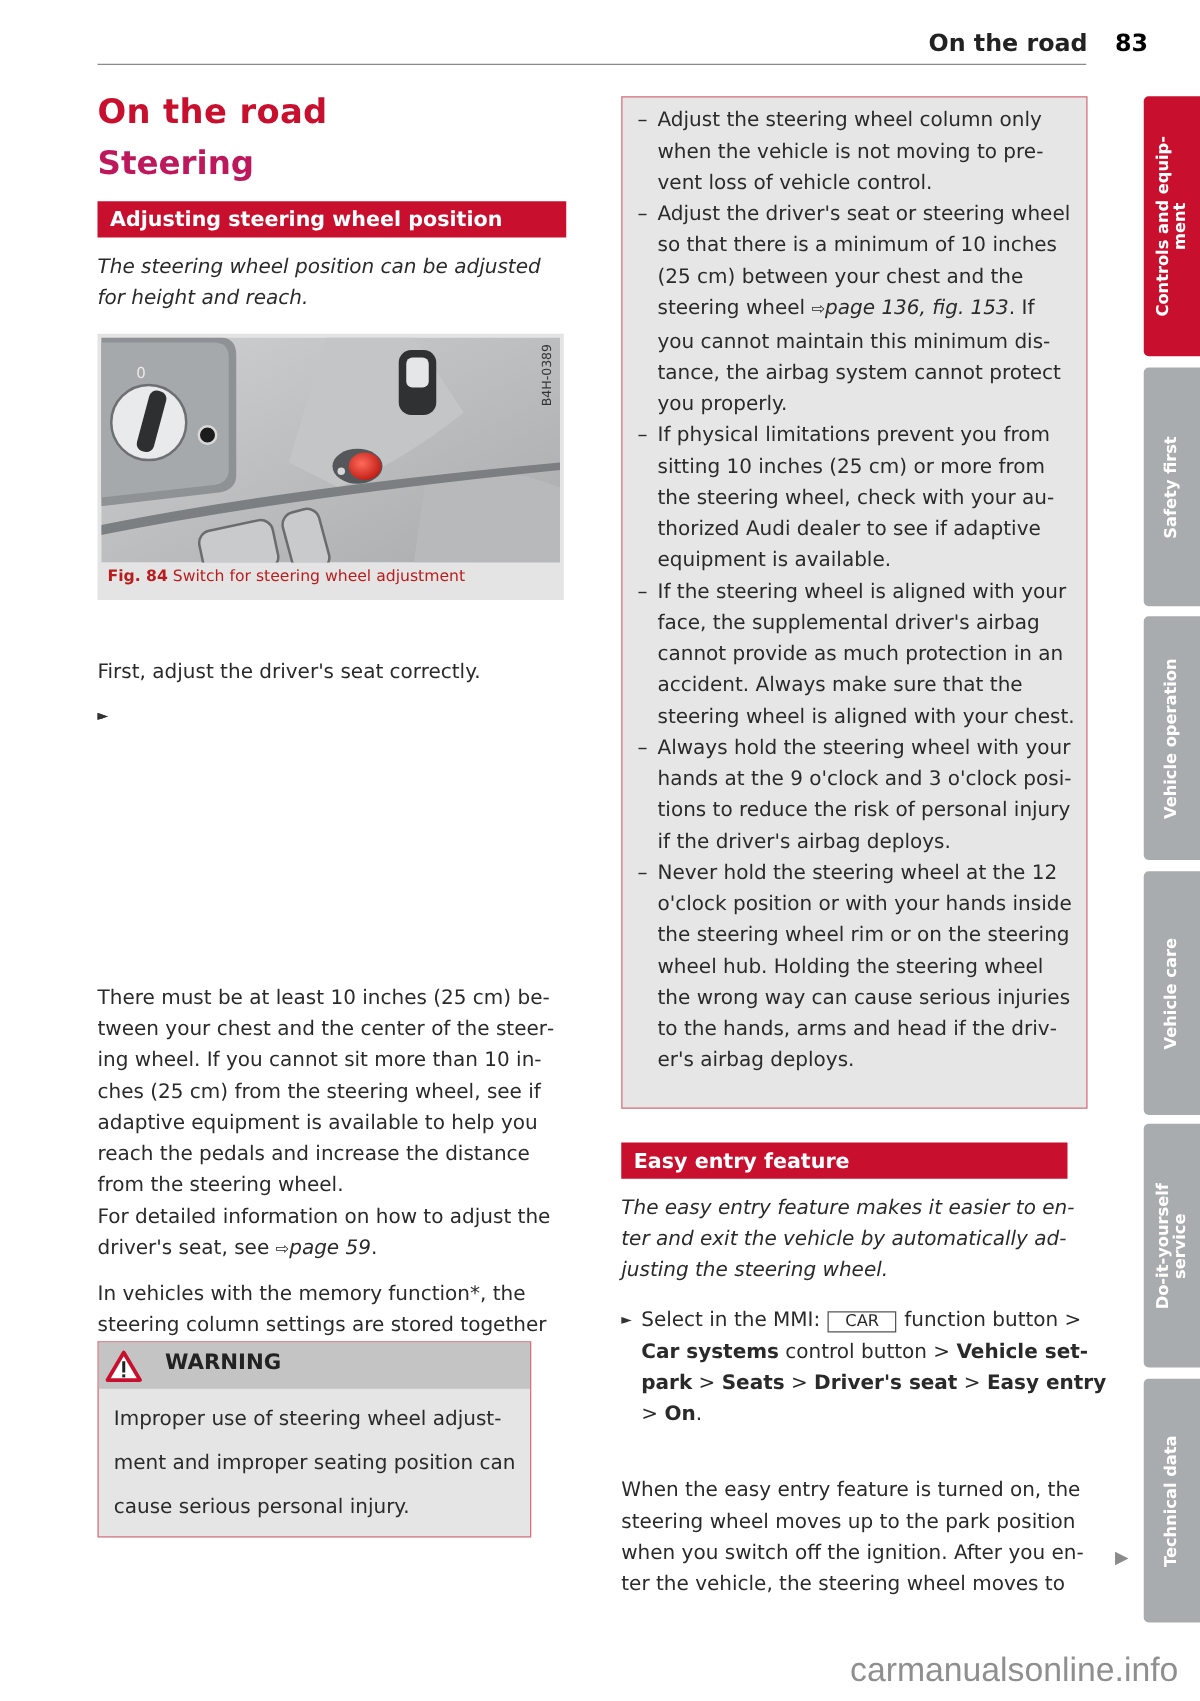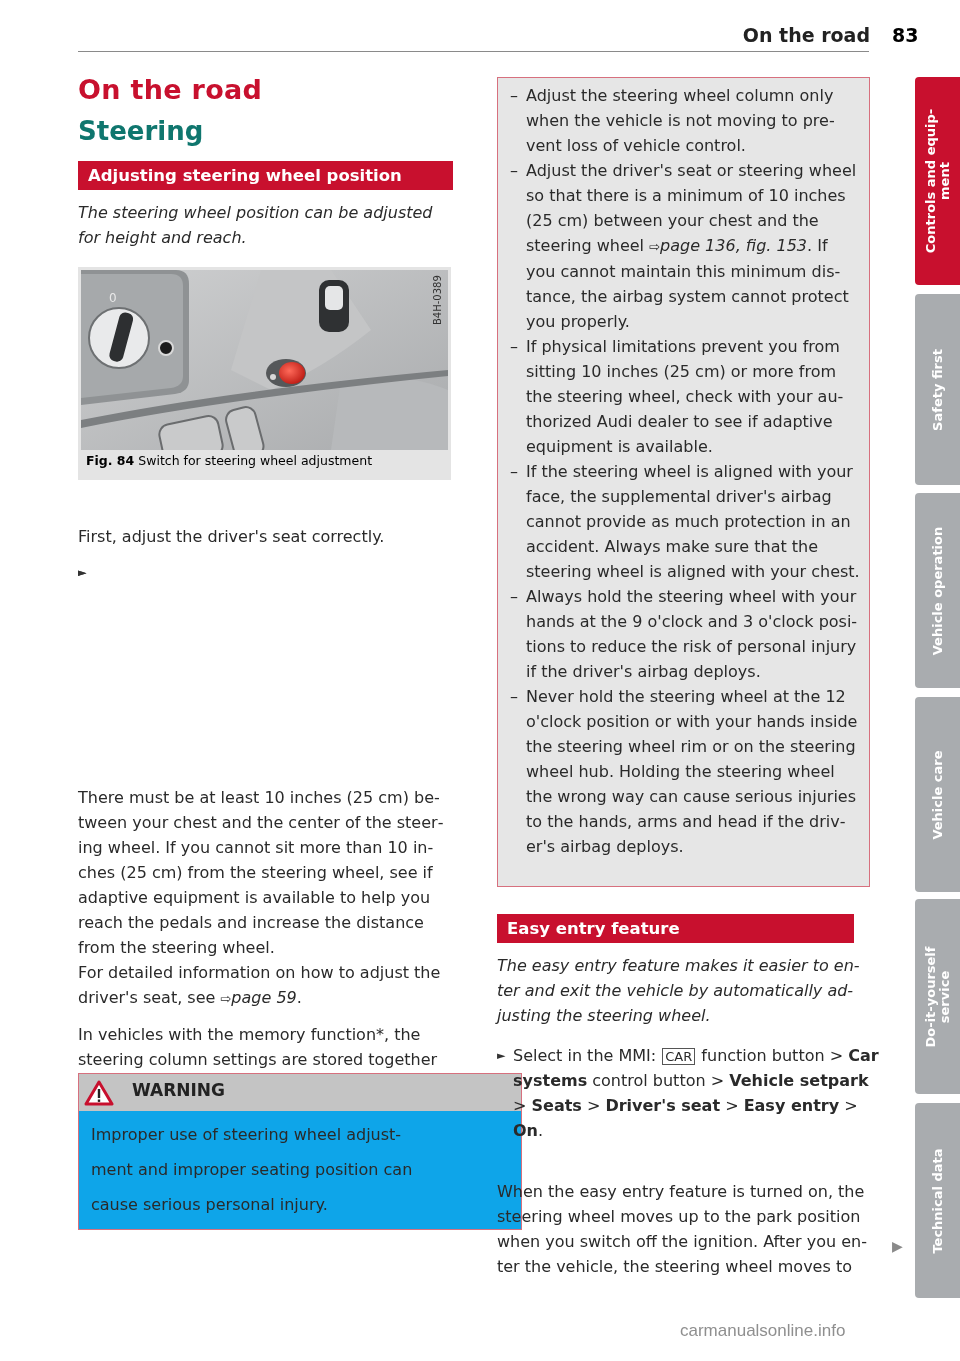--- a/index.html
+++ b/index.html
@@ -7,63 +7,63 @@
          font-family: "DejaVu Sans", sans-serif; color: #2a2a2a; }
   .abs { position: absolute; }
 
   
   .hdr-rule { left: 78px; top: 51px; width: 791px; height: 1px; background: #8a8a8a; }
   .hdr-title { left: 700px; top: 24px; width: 170px; text-align: right; font-size: 19px; font-weight: bold; color: #222; }
   .hdr-page { left: 892px; top: 24px; font-size: 19px; font-weight: bold; color: #000000; }
 
   
   .h1 { left: 78px; top: 74px; font-size: 27px; font-weight: bold; color: #c8102e; letter-spacing: 0.3px; }
-  .h2 { left: 78px; top: 116px; font-size: 26px; font-weight: bold; color: #0f766e; }
+  .h2 { left: 78px; top: 116px; font-size: 26px; font-weight: bold; color: #be185d; }
   .redbar { background: #c8102e; color: #fff; font-size: 16.5px; font-weight: bold; padding: 0 10px; height: 29px; line-height: 29px; box-sizing: border-box; }
   .bar1 { left: 78px; top: 161px; width: 375px; }
   .intro { font-style: italic; font-size: 16px; line-height: 25px; color: #2a2a2a; }
   .intro1 { left: 78px; top: 200px; width: 374px; }
 
   .figure { left: 78px; top: 267px; width: 373px; height: 213px; background: #e4e4e4; overflow: hidden; }
   .fig-img { position: absolute; left: 3px; top: 3px; width: 367px; height: 180px; }
-  .fig-caption { position: absolute; left: 8px; top: 185px; font-size: 12.5px; color: #000000; line-height: 18px; }
+  .fig-caption { position: absolute; left: 8px; top: 185px; font-size: 12.5px; color: #b91c1c; line-height: 18px; }
   .fig-caption b { font-weight: bold; }
 
   .p { font-size: 16px; line-height: 25px; color: #2a2a2a; }
   .col-l { left: 78px; width: 374px; }
   .bullet { position: relative; padding-left: 16px; }
   .bullet .mk { position: absolute; left: 0; top: 0; font-size: 11px; color: #333; }
   .ref-icon { font-size: 13px; }
   .it { font-style: italic; }
 
-  .warn { left: 78px; top: 1073px; width: 444px; height: 157px; border: 1px solid #d7707e; box-sizing: border-box; background: #0ea5e9; }
+  .warn { left: 78px; top: 1073px; width: 347px; height: 157px; border: 1px solid #d7707e; box-sizing: border-box; background: #e5e5e5; }
   .warn-head { position: absolute; left: 0; top: 0; width: 100%; height: 37px; background: #c4c4c4; }
   .warn-tri { position: absolute; left: 5px; top: 6px; width: 30px; height: 26px; }
   .warn-label { position: absolute; left: 53px; top: 6px; font-size: 17px; font-weight: bold; color: #222; }
   .warn-body { position: absolute; left: 12px; top: 43px; width: 345px; font-size: 16px; line-height: 35px; color: #2a2a2a; }
 
   
   .warn2 { left: 497px; top: 77px; width: 373px; height: 810px; border: 1px solid #d7707e; box-sizing: border-box; background: #e6e6e6; }
   .dash-list { position: absolute; left: 12px; top: 5px; width: 350px; margin: 0; padding: 0; list-style: none; }
   .dash-list li { position: relative; padding-left: 16px; font-size: 16px; line-height: 25px; color: #2a2a2a; }
   .dash-list li .dash { position: absolute; left: 0; top: 0; }
 
   .bar2 { left: 497px; top: 914px; width: 357px; }
   .intro2 { left: 497px; top: 953px; width: 374px; }
   .col-r { left: 497px; width: 374px; }
-  .kbd { display: inline-block; border: 1px solid #555; font-size: 13px; line-height: 15px; padding: 0 2px; margin: 0 1px; }
+  .kbd { display: inline-block; border: 1px solid #555; font-size: 13px; line-height: 15px; padding: 0 13px; margin: 0 1px; }
   .cont-arrow { left: 892px; top: 1238px; font-size: 14px; color: #8a8a8a; }
 
   
   .tab { left: 915px; width: 45px; background: #a9acaf; border-radius: 4px 0 0 4px; }
   .tab.active { background: #c8102e; }
   .tab-label { position: absolute; left: 50%; top: 50%; transform: translate(-50%, -50%) rotate(-90deg);
                white-space: nowrap; color: #fff; font-size: 13px; font-weight: bold; line-height: 14px; text-align: center; }
 
-  .watermark { left: 680px; top: 1321px; font-family: "Liberation Sans", sans-serif; font-size: 17px; color: #8f8f8f; }
+  .watermark { left: 680px; top: 1321px; font-family: "Liberation Sans", sans-serif; font-size: 27px; color: #8f8f8f; }
 </style>
 </head>
 <body>
 
 <div class="abs hdr-title">On the road</div>
 <div class="abs hdr-page">83</div>
 <div class="abs hdr-rule"></div>
 
 <div class="abs h1">On the road</div>
 <div class="abs h2">Steering</div>

